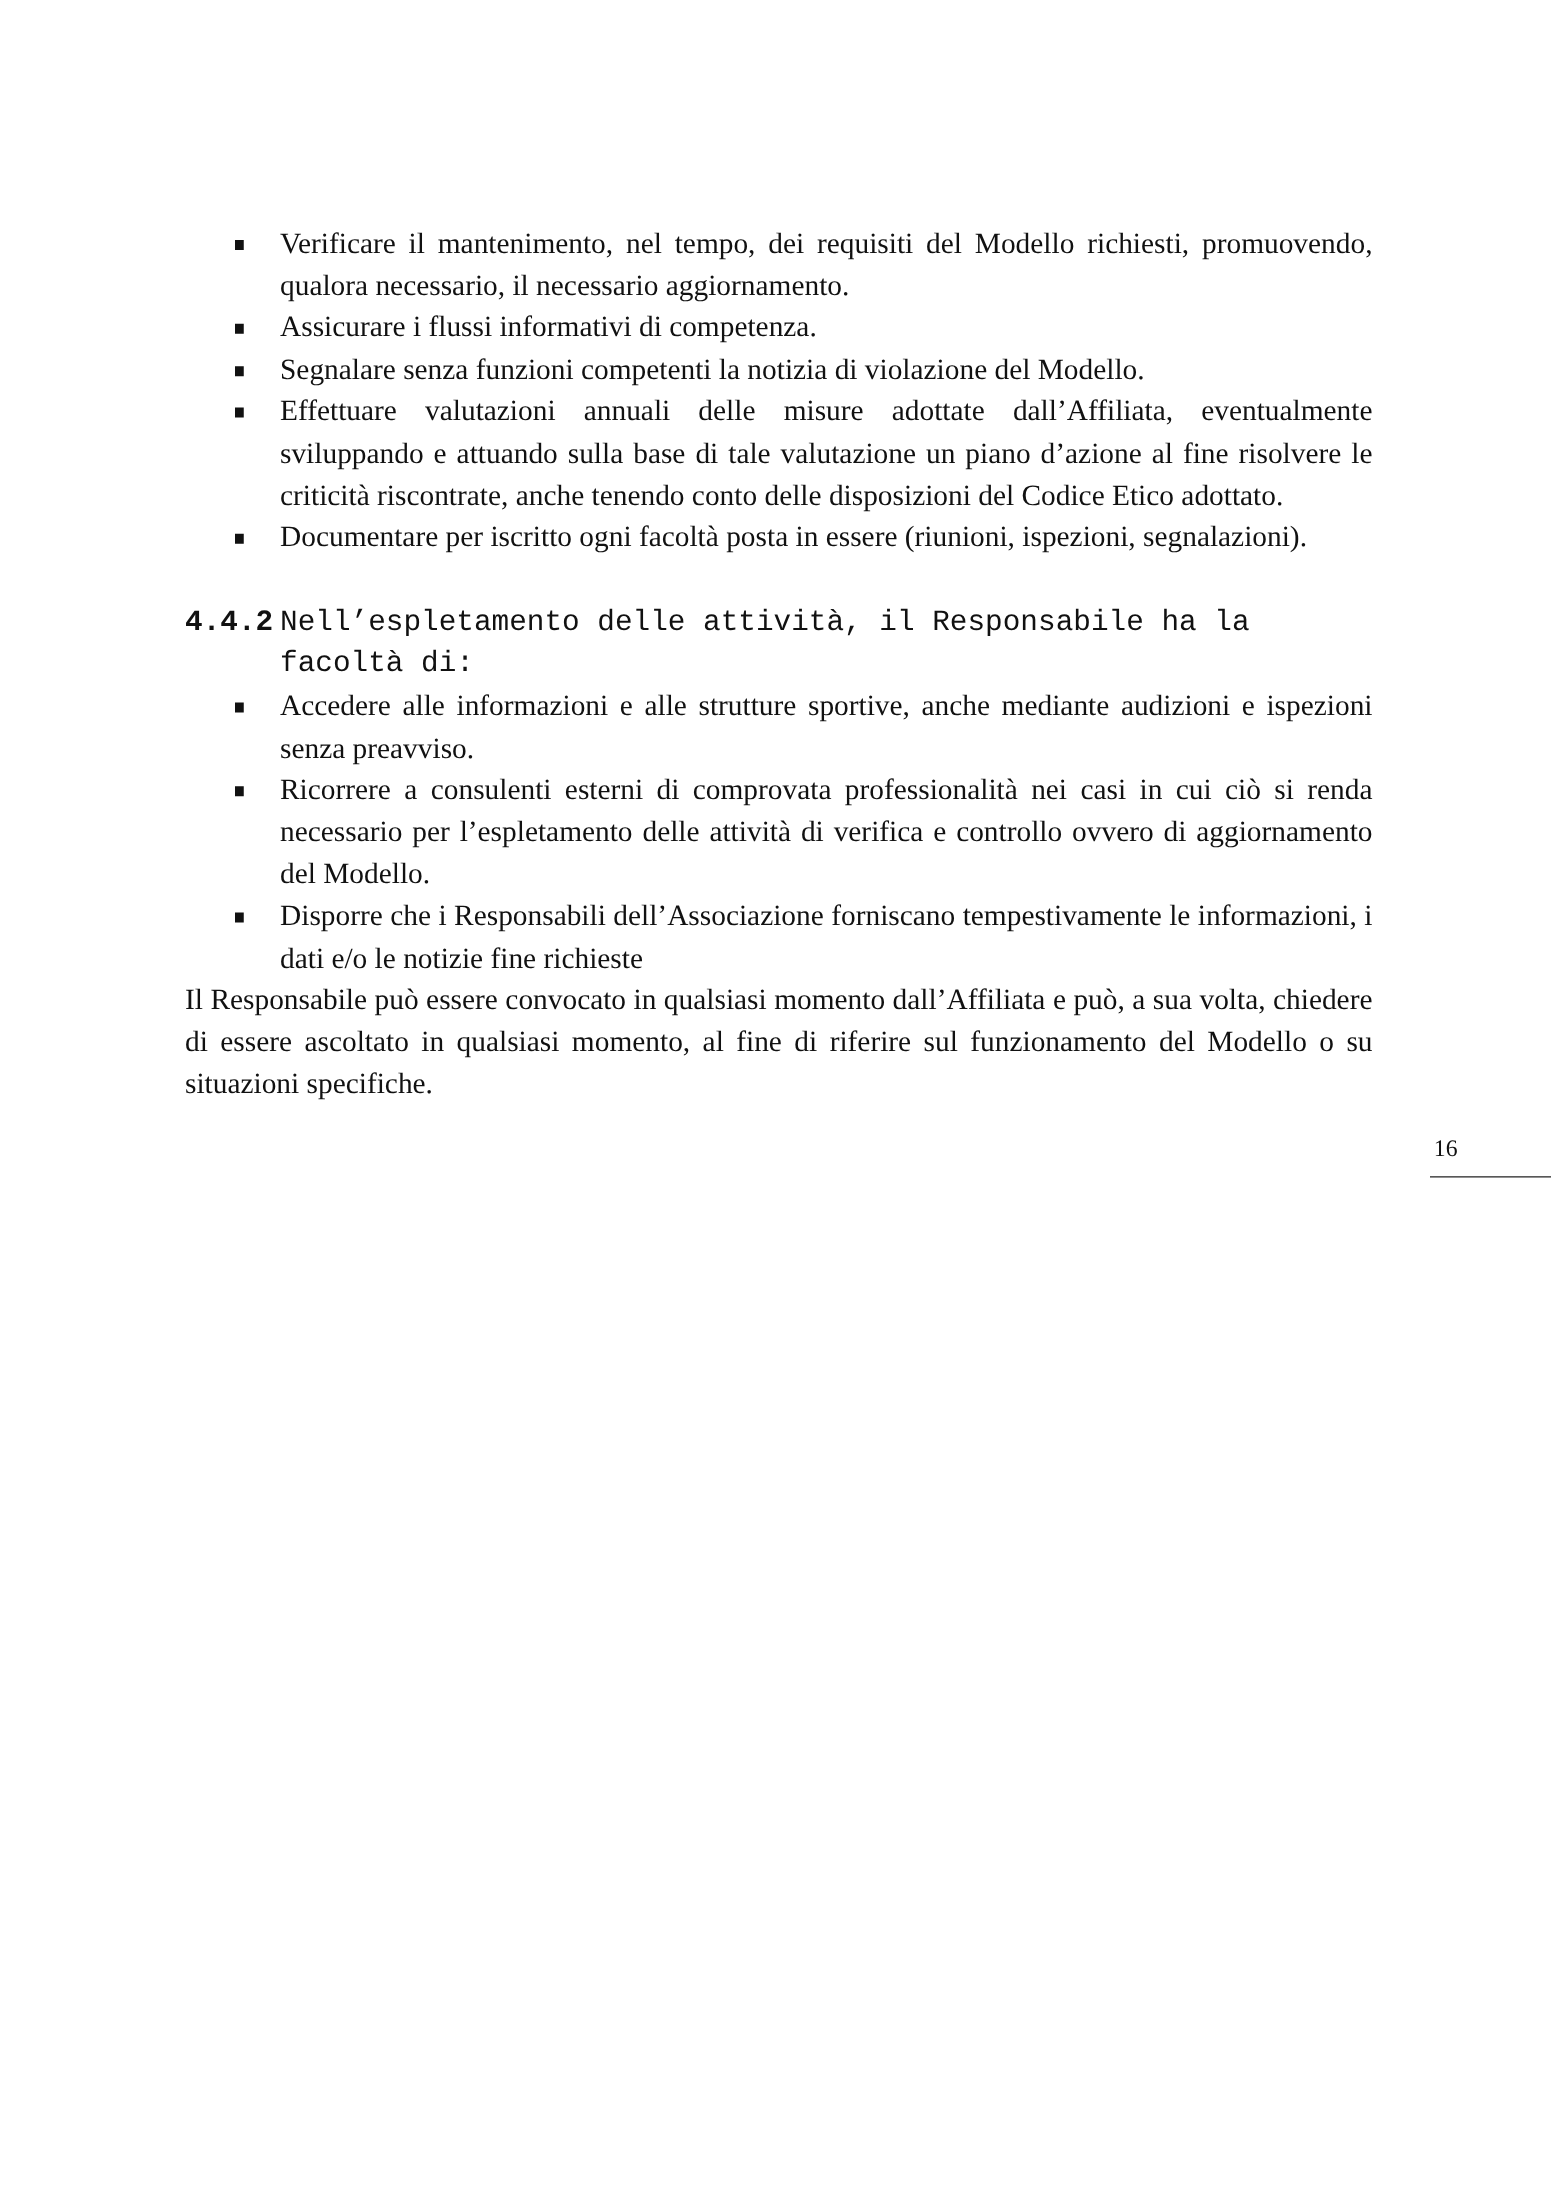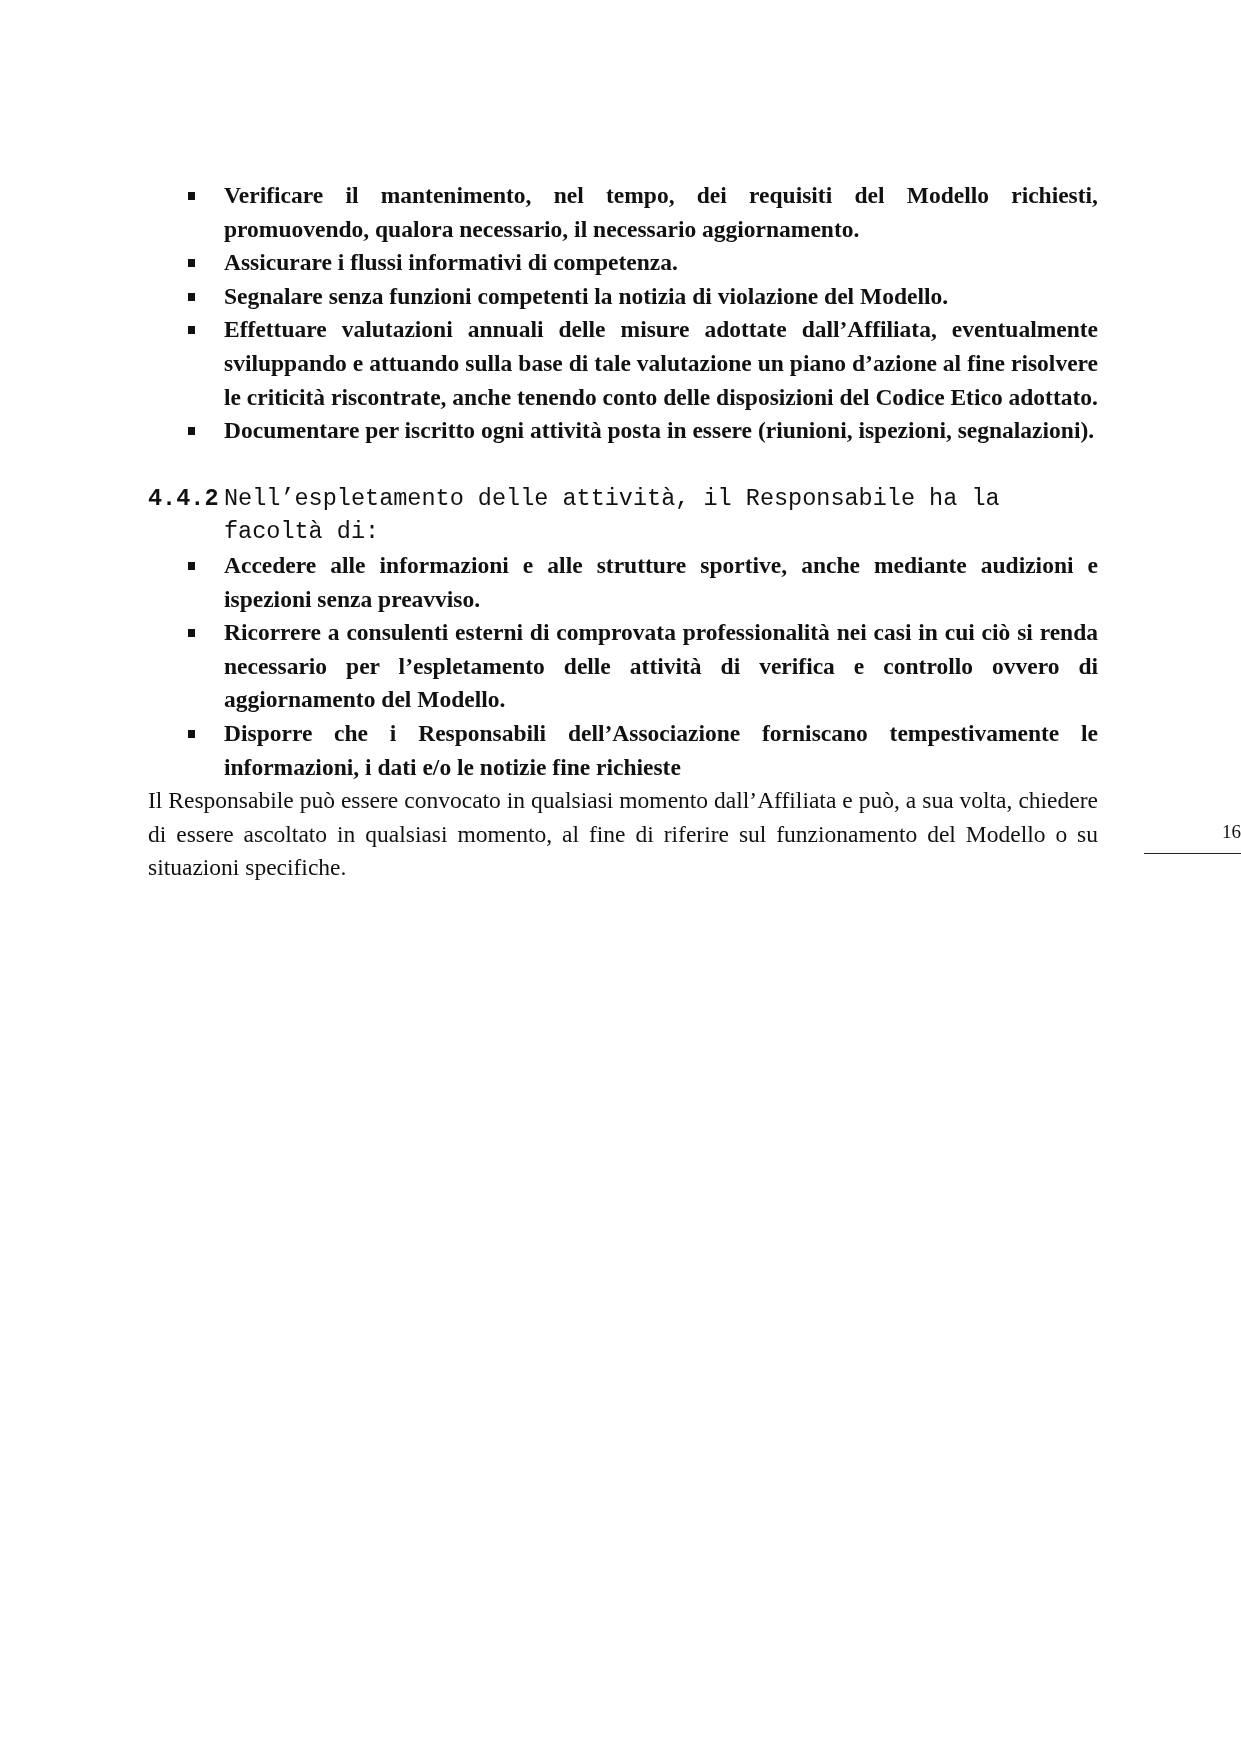--- a/index.html
+++ b/index.html
@@ -6,50 +6,50 @@
     body {
       width: 1241px; height: 1755px; position: relative; overflow: hidden;
       font-family: "Liberation Serif", "DejaVu Serif", serif;
       color: #111111;
     }
     .page { position: absolute; left: 0; top: 0; width: 1241px; height: 1755px; }
     .content {
       position: absolute; left: 148px; top: 179px; width: 950px;
       font-size: 23.5px; line-height: 33.6px;
     }
-    ul.bullets { list-style: none; margin: 0; padding: 0; font-weight: bold; }
+    ul.bullets { list-style: none; margin: 0; padding: 0; }
     ul.bullets li {
       position: relative; padding-left: 76px; text-align: justify;
       text-align-last: left;
     }
     ul.bullets li .bullet {
       position: absolute; left: 40px; top: 13px; width: 7px; height: 8px; background: #111;
     }
     .section-gap { height: 34px; }
     .section-head { position: relative; padding-left: 76px; font-family: Liberation Mono, monospace; }
     .section-num { position: absolute; left: 0; font-weight: bold; }
     .para { text-align: justify; }
     .page-number {
-      position: absolute; left: 1144px; top: 820px; width: 94px;
+      position: absolute; left: 1144px; top: 908px; width: 94px;
       font-size: 19px; line-height: 24px; padding-left: 3px;
-      border-bottom: 1.5px solid #222; padding-bottom: 9px; text-align: right;
+      border-bottom: 1.5px solid #222; padding-bottom: 9px;
     }
   </style>
 </head>
 <body>
 
 <div class="page">
   <div class="content">
 
     <ul class="bullets">
       <li><span class="bullet"></span><span>Verificare il mantenimento, nel tempo, dei requisiti del Modello richiesti, promuovendo, qualora necessario, il necessario aggiornamento.</span></li>
       <li><span class="bullet"></span><span>Assicurare i flussi informativi di competenza.</span></li>
       <li><span class="bullet"></span><span>Segnalare senza funzioni competenti la notizia di violazione del Modello.</span></li>
       <li><span class="bullet"></span><span>Effettuare valutazioni annuali delle misure adottate dall’Affiliata, eventualmente sviluppando e attuando sulla base di tale valutazione un piano d’azione al fine risolvere le criticità riscontrate, anche tenendo conto delle disposizioni del Codice Etico adottato.</span></li>
-      <li><span class="bullet"></span><span>Documentare per iscritto ogni attività posta in essere (riunioni, ispezioni, segnalazioni).</span></li>
+      <li><span class="bullet"></span><span>Documentare per iscritto ogni facoltà posta in essere (riunioni, ispezioni, segnalazioni).</span></li>
     </ul>
 
     <div class="section-gap"></div>
 
     <div class="section-head">
       <span class="section-num">4.4.2</span>
       <span>Nell’espletamento delle attività, il Responsabile ha la facoltà di:</span>
     </div>
 
     <ul class="bullets">

